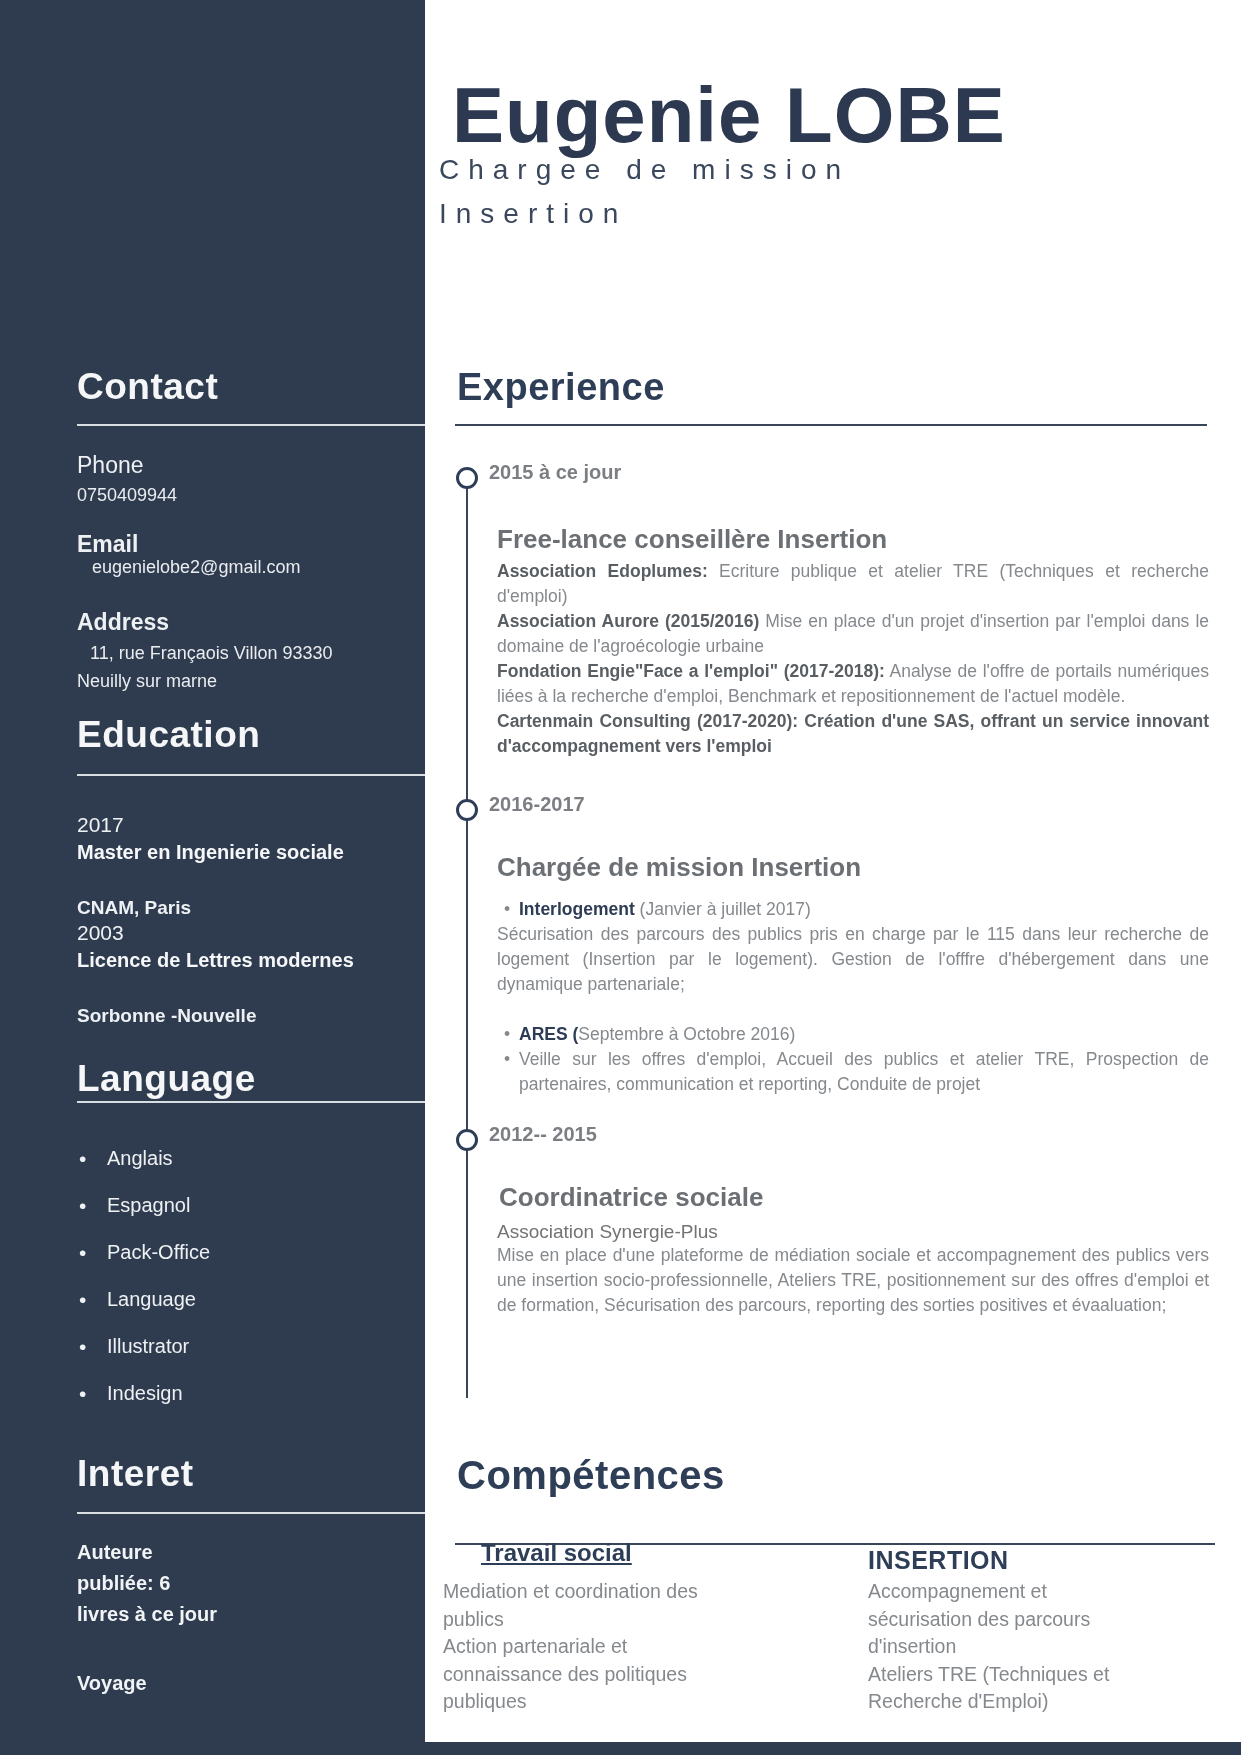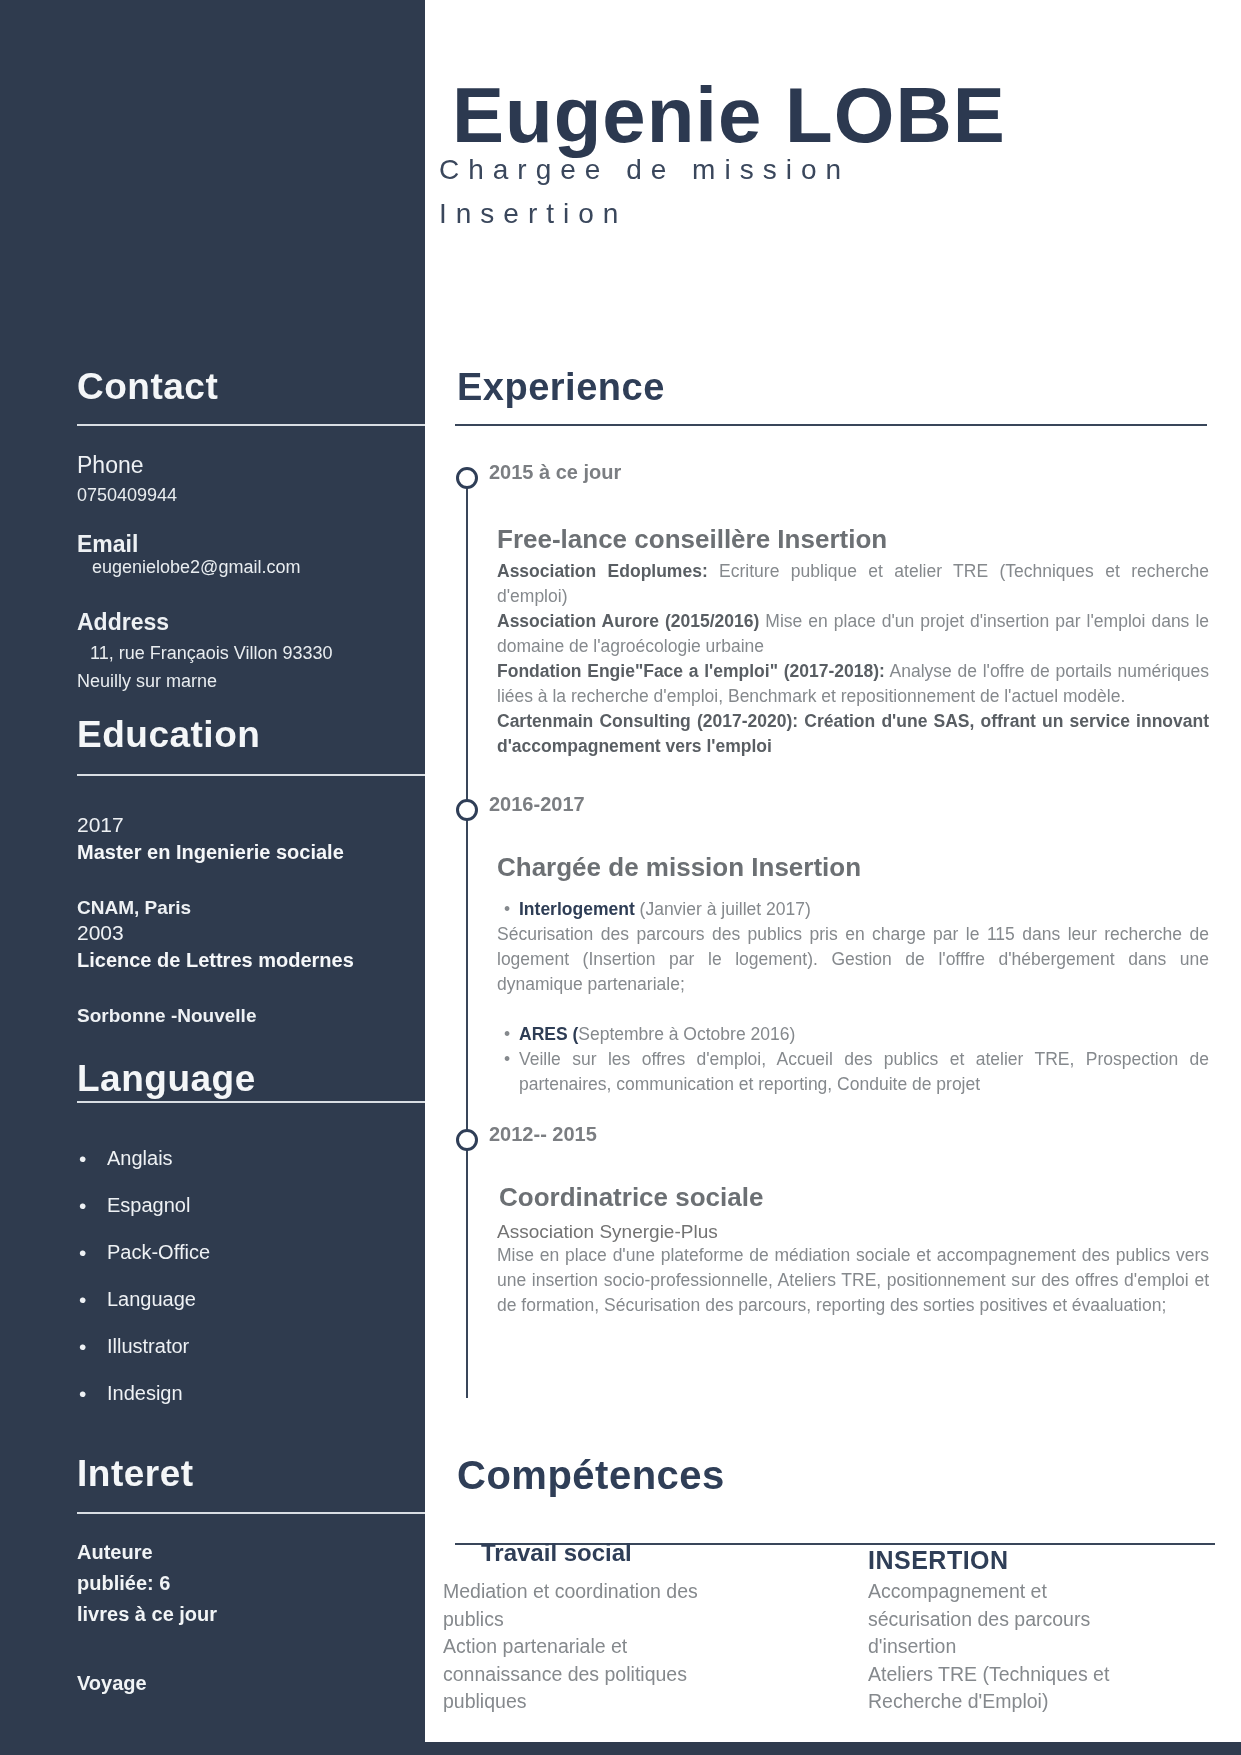--- a/index.html
+++ b/index.html
@@ -38,21 +38,21 @@
   .period { font-size:20px; font-weight:700; color:#7b7e82; }
   .job-title { font-size:26px; font-weight:700; color:#6c7074; }
   .body-block { width:712px; font-size:17.5px; line-height:25px; color:#85898d; text-align:justify; }
   .body-block p { margin:0; }
   .b { font-weight:700; color:#595e63; }
   .accent { font-weight:700; color:#2e3d55; }
   .bullet { position:relative; padding-left:22px; }
   .bullet::before { content:"•"; position:absolute; left:7px; top:0; color:#85898d; }
   .gap-top { margin-top:25px; }
   .sub-title { font-size:19px; color:#737373; }
-  .comp-col-h1 { font-size:24px; font-weight:700; color:#2f3e57; }
+  .comp-col-h1 { font-size:24px; font-weight:700; color:#2f3e57;text-decoration:underline; }
   .comp-col-h2 { font-size:25px; font-weight:700; color:#2f3e57; letter-spacing:.5px; }
   .comp-body { font-size:19.5px; line-height:27.5px; color:#85898d; }
   .comp-body div { margin:0; }
   .bottom-bar { position:absolute; left:392px; top:1742px; width:849px; height:13px; background:#2f3b4e; }
 </style>
 </head>
 <body>
 
 <div class="page">
 

